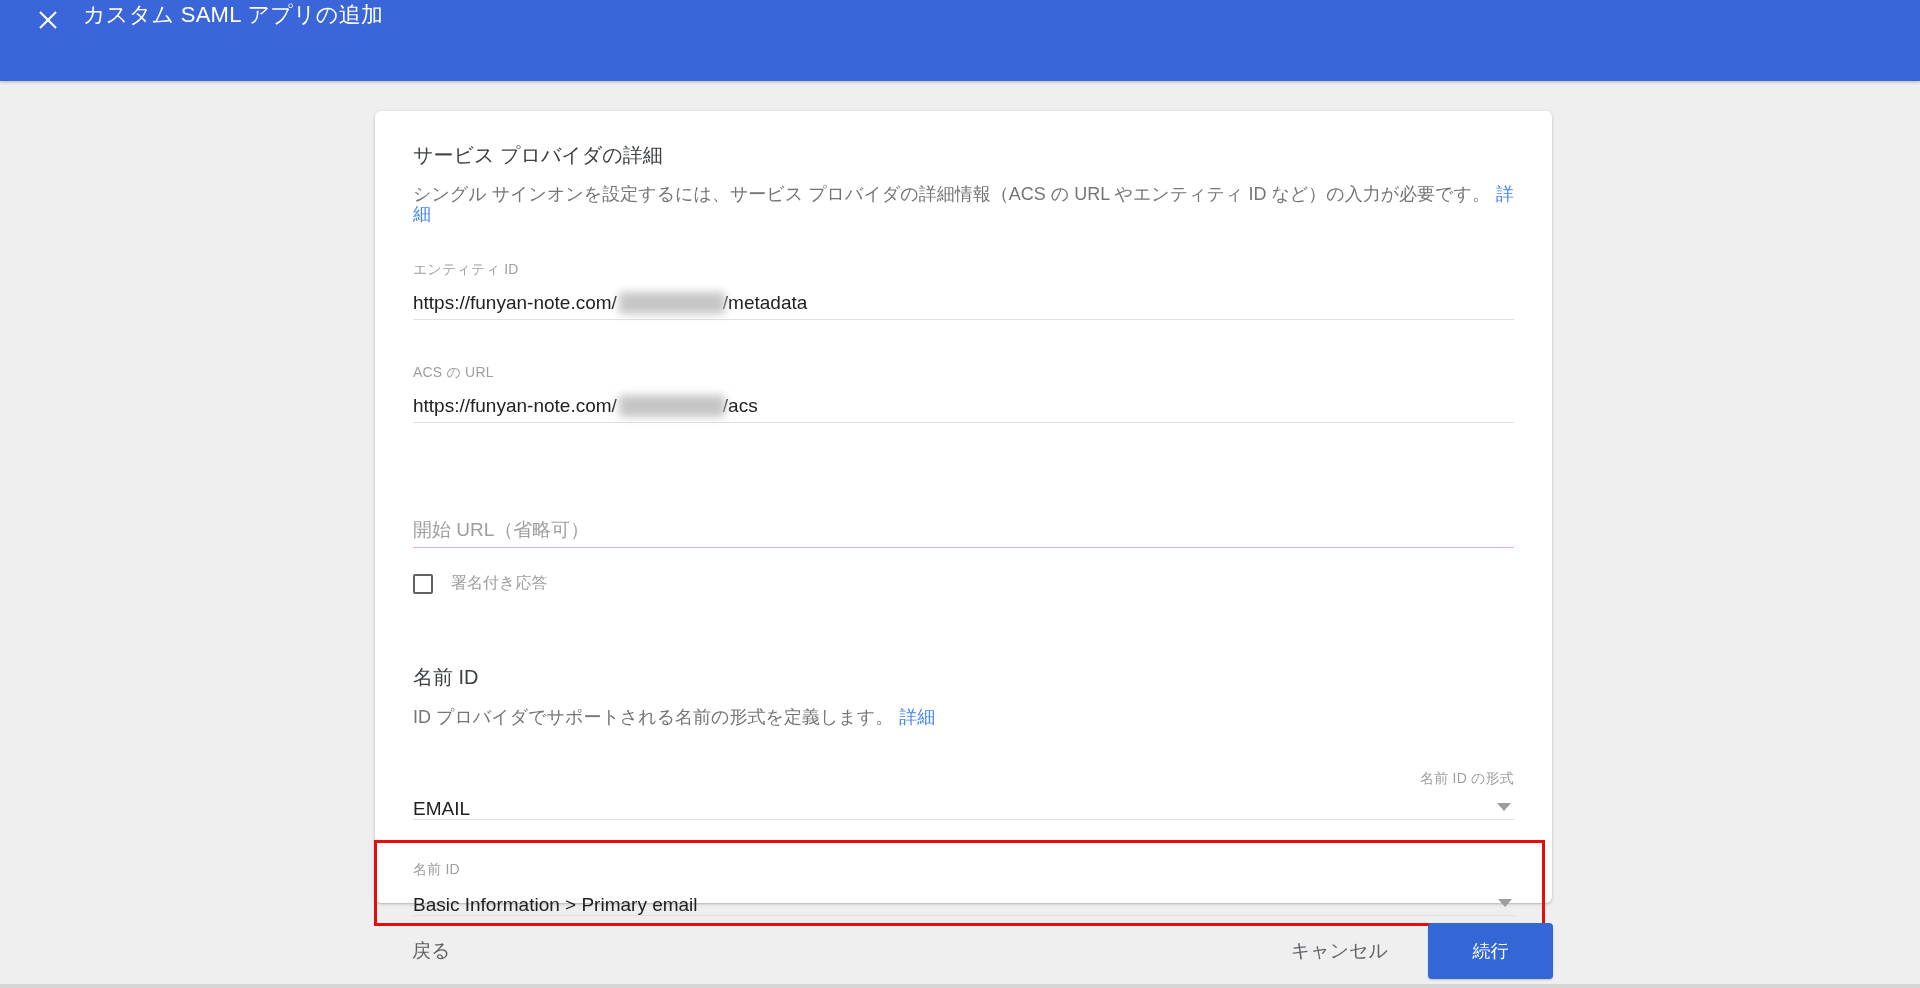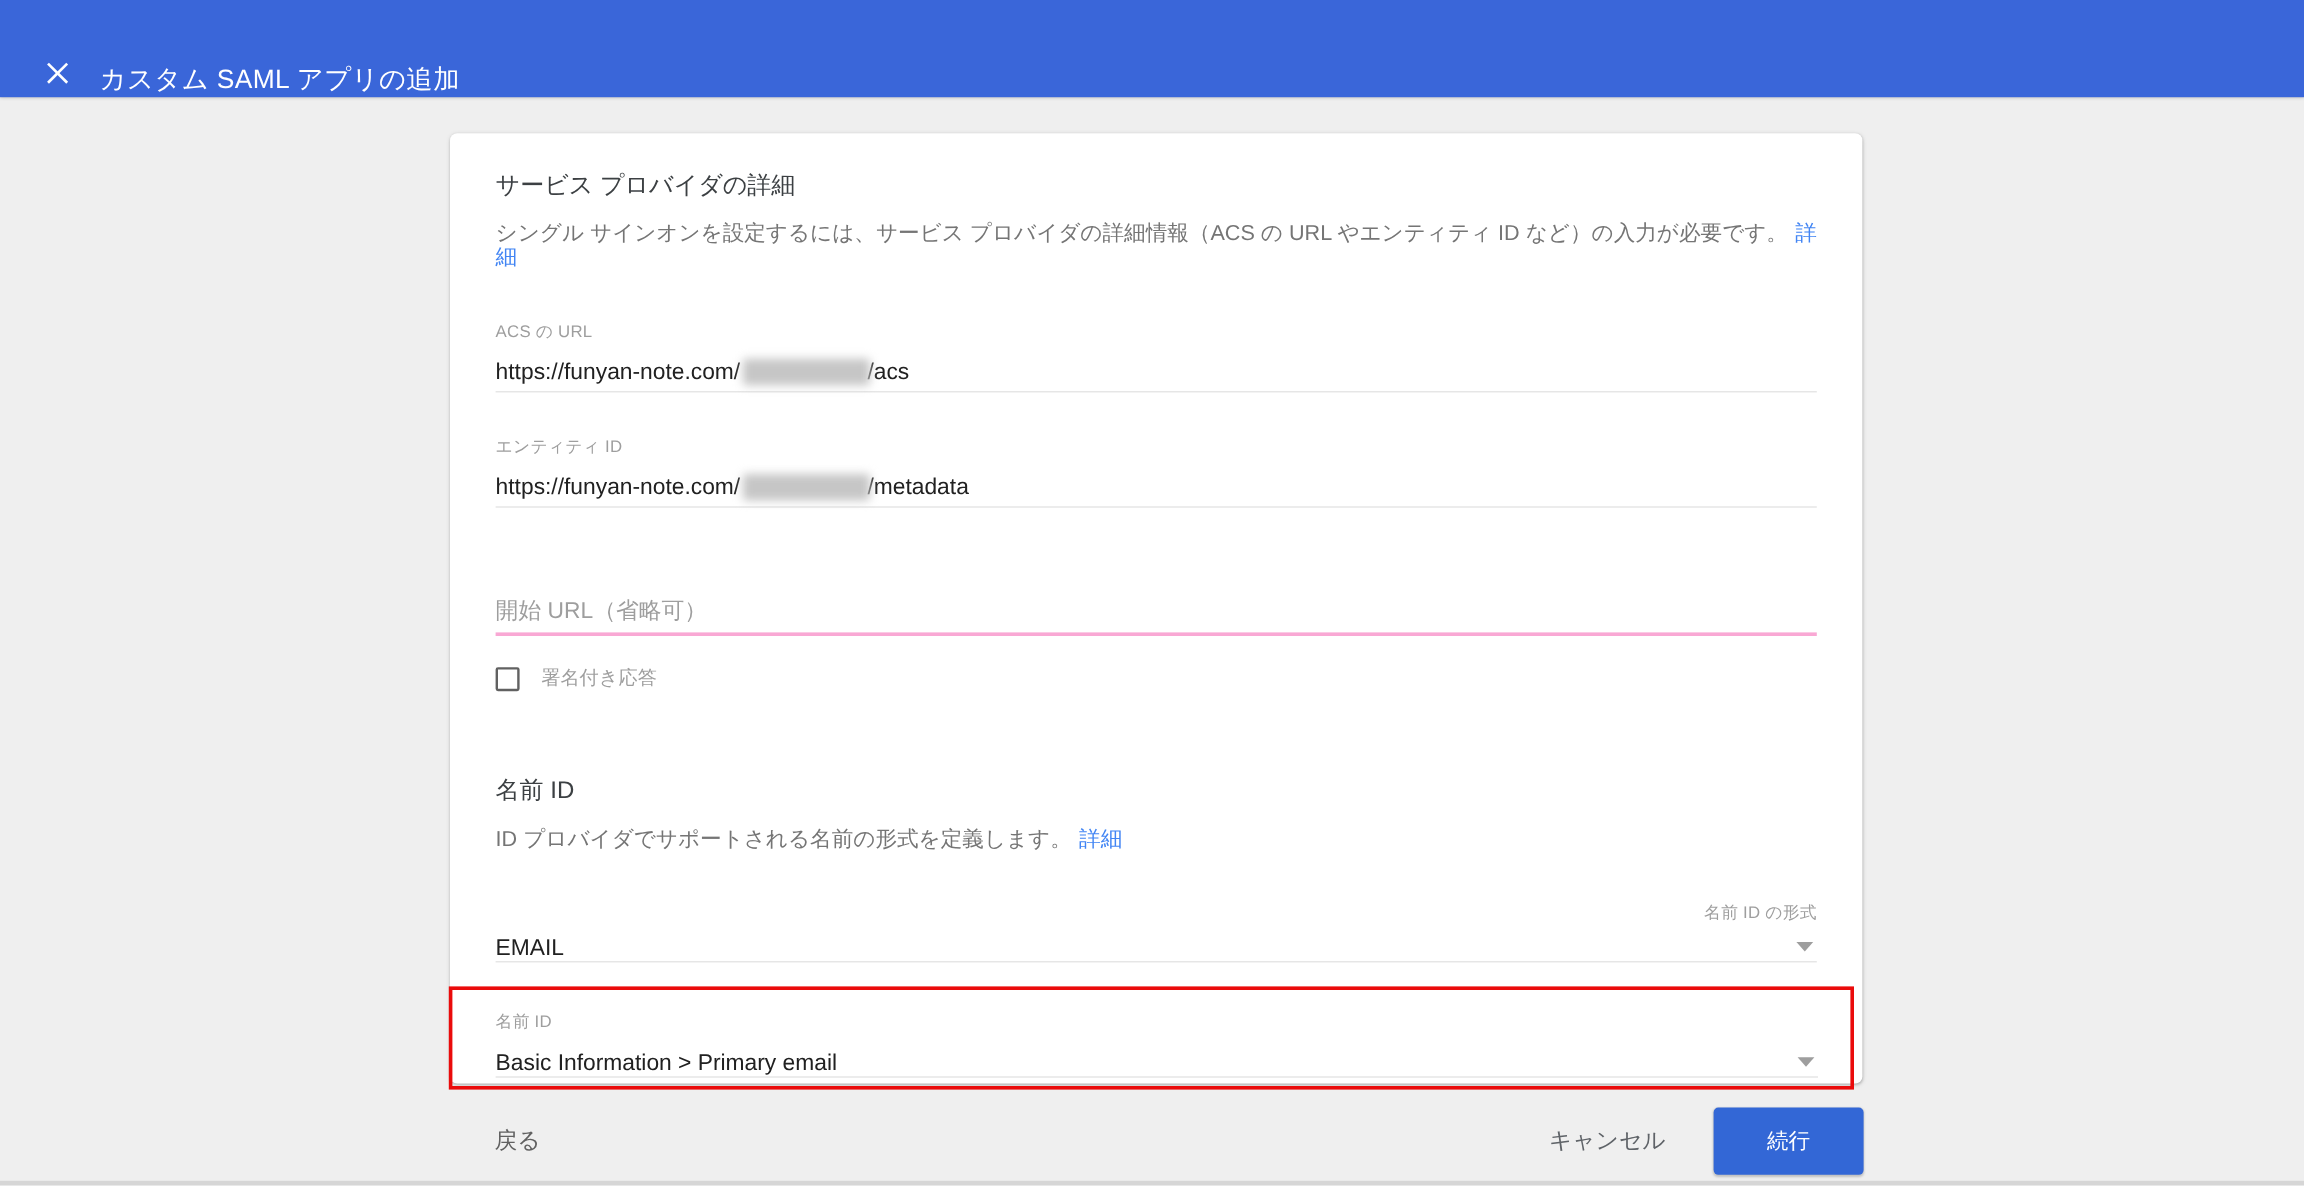--- a/index.html
+++ b/index.html
@@ -8,21 +8,21 @@
     font-family: "Liberation Sans", "DejaVu Sans", sans-serif;
     background: #efefef;
     color: #212121;
     position: relative;
   }
 
   
   .appbar {
     position: absolute; top: 0; left: 0; width: 1920px; height: 81px;
     background: #3a66d9;
-    display: flex; align-items: flex-end;
+    display: flex; align-items: flex-start;
     padding-left: 28px;
     box-shadow: 0 1px 3px rgba(0,0,0,.25);
     z-index: 5;
   }
   .appbar .close-btn {
     width: 40px; height: 40px; display: flex; align-items: center; justify-content: center;
     cursor: pointer; flex: 0 0 auto;
   }
   .appbar h1 {
     color: #ffffff; font-size: 22px; font-weight: 400; letter-spacing: .3px;
@@ -60,23 +60,23 @@
   .mt-38 { margin-top: 38px; }
 
   .redacted {
     display: inline-block; width: 106px; height: 22px;
     background: #c6c6c6; border-radius: 3px;
     vertical-align: -5px; margin-left: 2px; margin-right: -2px;
     filter: blur(4px);
   }
 
   .text-input {
-    display: block; width: 100%; margin-top: 76px;
+    display: block; width: 100%; margin-top: 96px;
     border: none; outline: none;
-    border-bottom: 3px solid #f9a8d4;
+    border-bottom: 1px solid #f9a8d4;
     font-family: inherit; font-size: 19px; color: #ec4899;
     padding: 0 0 6px 0; background: transparent;
   }
   .text-input::placeholder { color: #9e9e9e; opacity: 1; }
 
   .checkbox-row { margin-top: 25px; display: flex; align-items: center; }
   .checkbox {
     width: 20px; height: 20px; border: 2px solid #616161; border-radius: 2px;
     background: #fff; cursor: pointer; flex: 0 0 auto;
   }
@@ -139,27 +139,27 @@
     <h1>カスタム SAML アプリの追加</h1>
   </header>
 
   <section class="card">
 
     <h2>サービス プロバイダの詳細</h2>
 
     <p class="desc"><span>シングル サインオンを設定するには、サービス プロバイダの詳細情報（ACS の URL やエンティティ ID など）の入力が必要です。</span><a>詳細</a></p>
 
     <div>
-      <div class="field-label mt-45">ACS の URL</div>
-      <div class="field-value"><span>https://funyan-note.com/</span><span class="redacted"></span><span>/acs</span></div>
+      <div class="field-label mt-38">エンティティ ID</div>
+      <div class="field-value"><span>https://funyan-note.com/</span><span class="redacted"></span><span>/metadata</span></div>
     </div>
 
     <div>
-      <div class="field-label mt-38">エンティティ ID</div>
-      <div class="field-value"><span>https://funyan-note.com/</span><span class="redacted"></span><span>/metadata</span></div>
+      <div class="field-label mt-45">ACS の URL</div>
+      <div class="field-value"><span>https://funyan-note.com/</span><span class="redacted"></span><span>/acs</span></div>
     </div>
 
     <input class="text-input" type="text" placeholder="開始 URL（省略可）" style="">
 
     <div class="checkbox-row">
       <span class="checkbox"></span>
       <span class="checkbox-label">署名付き応答</span>
     </div>
 
     <h2 class="h2-nameid">名前 ID</h2>

